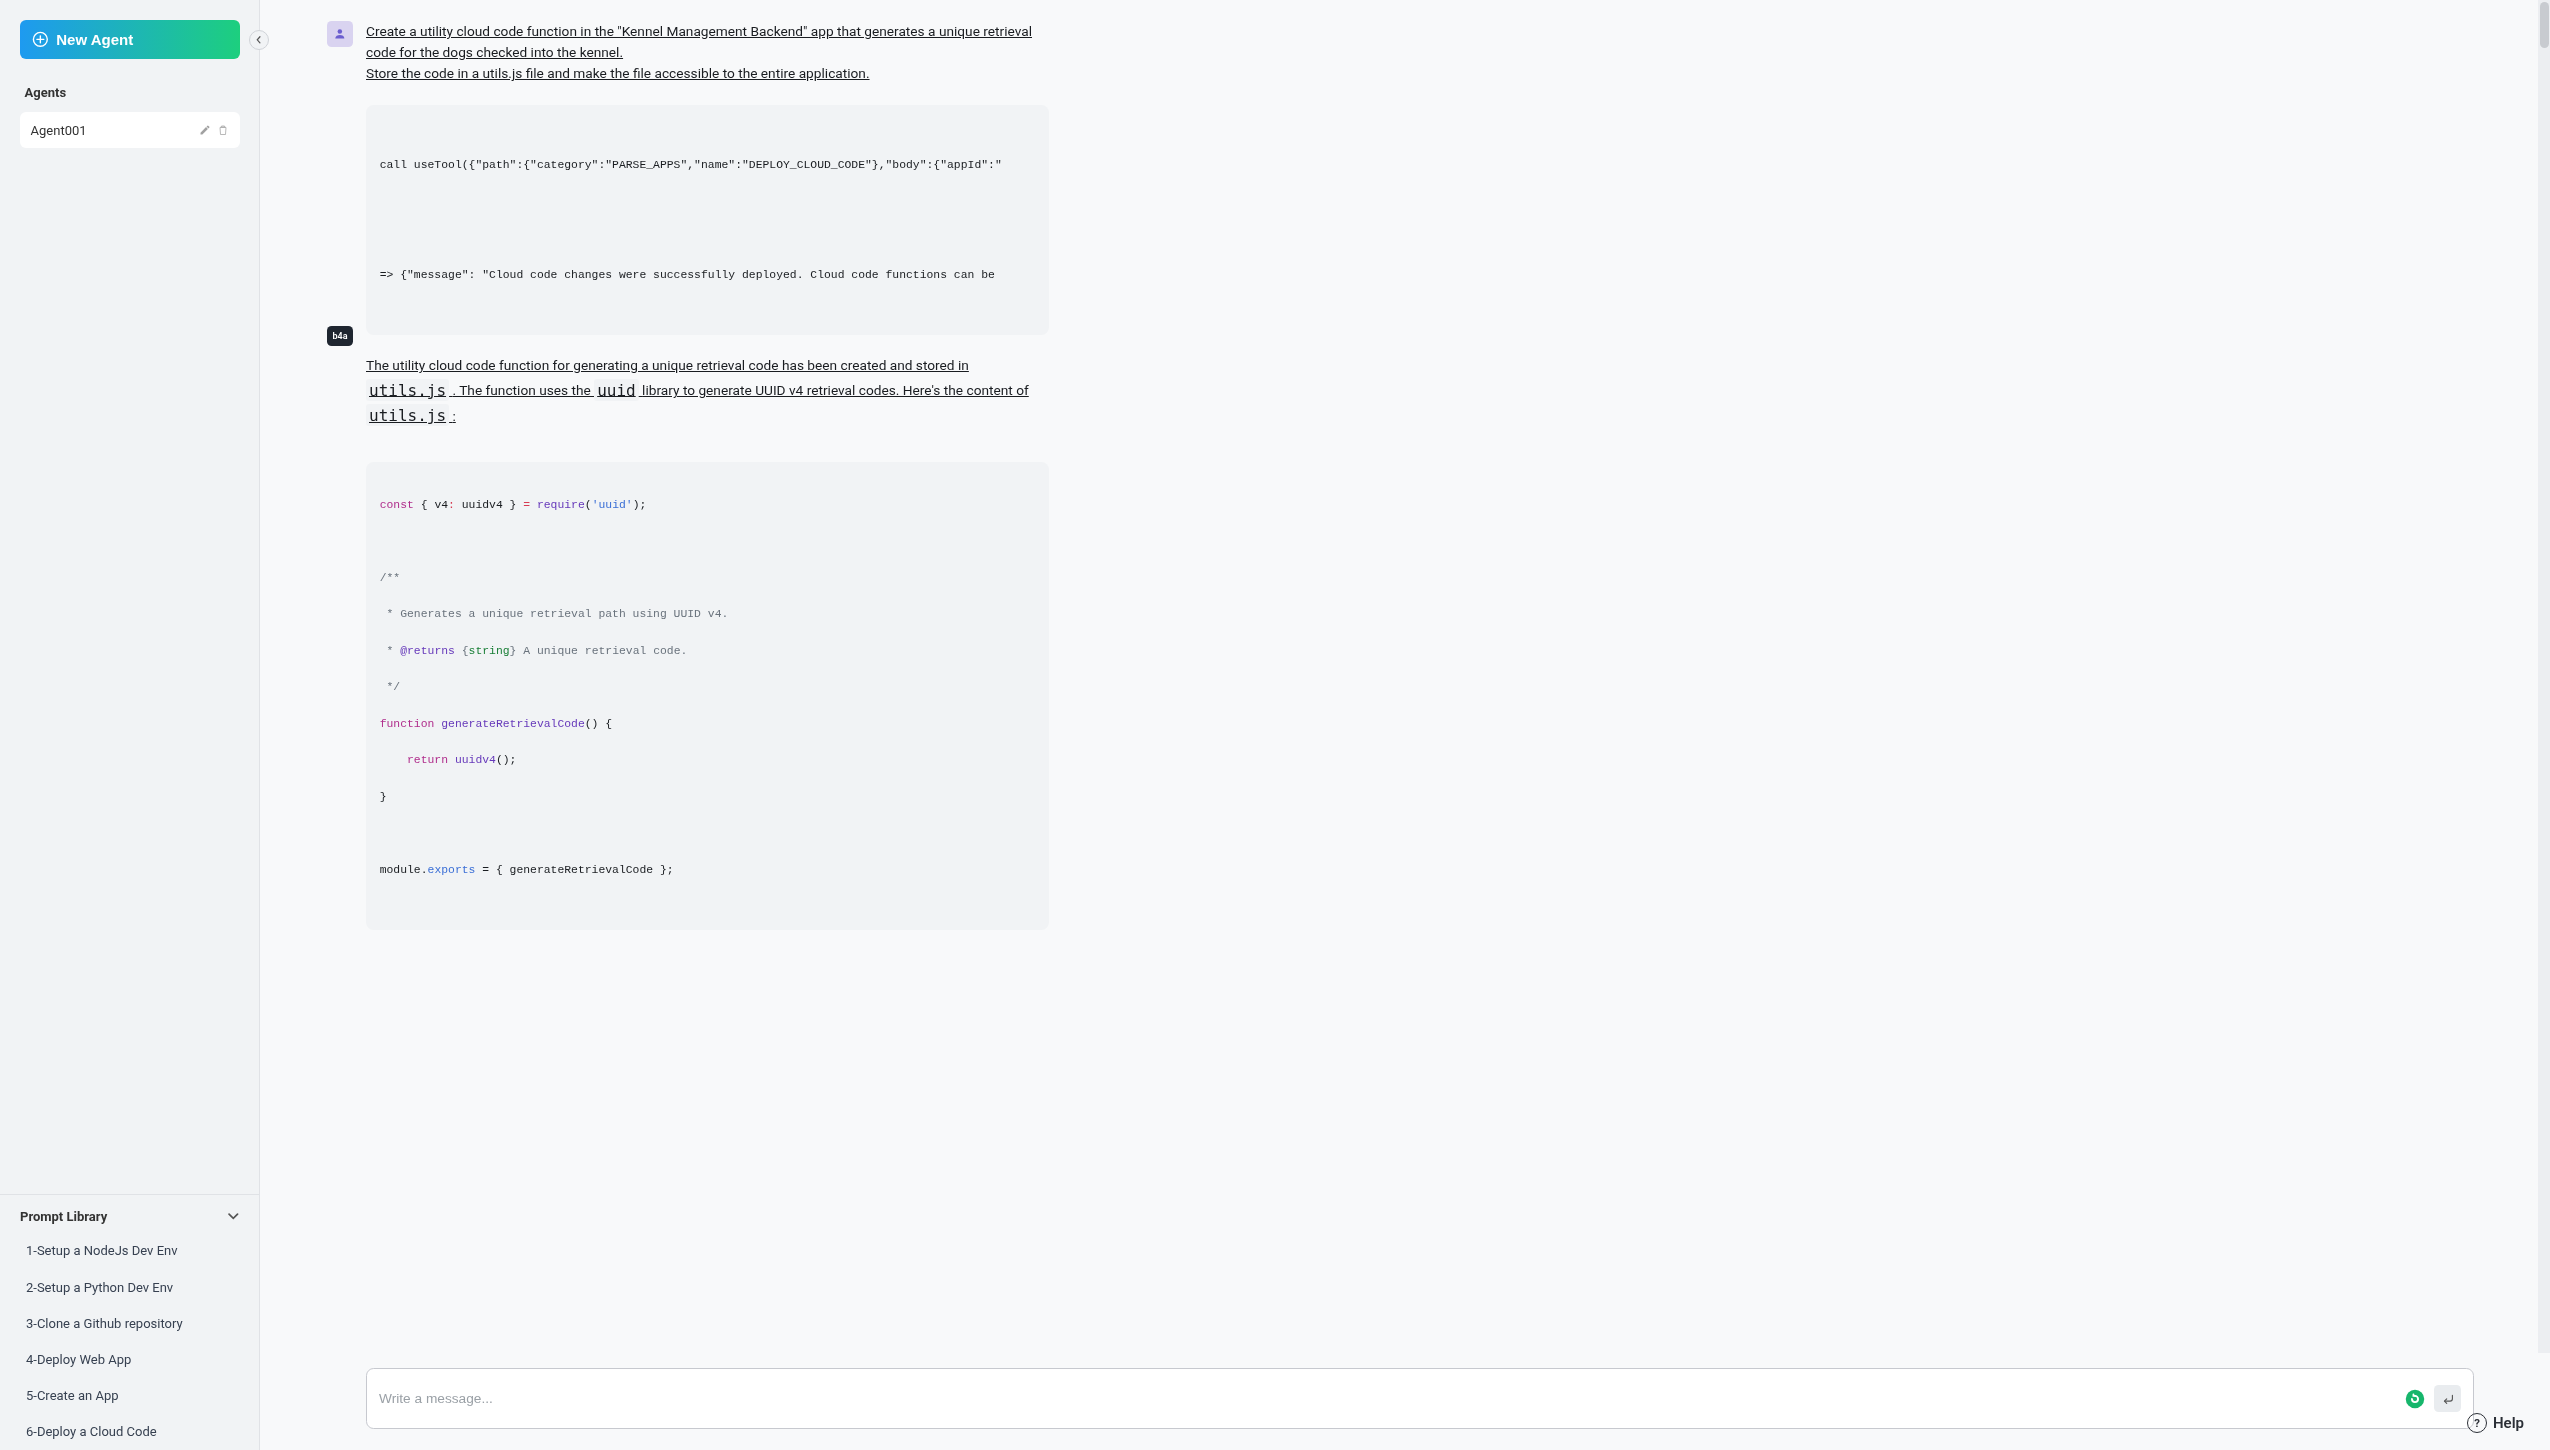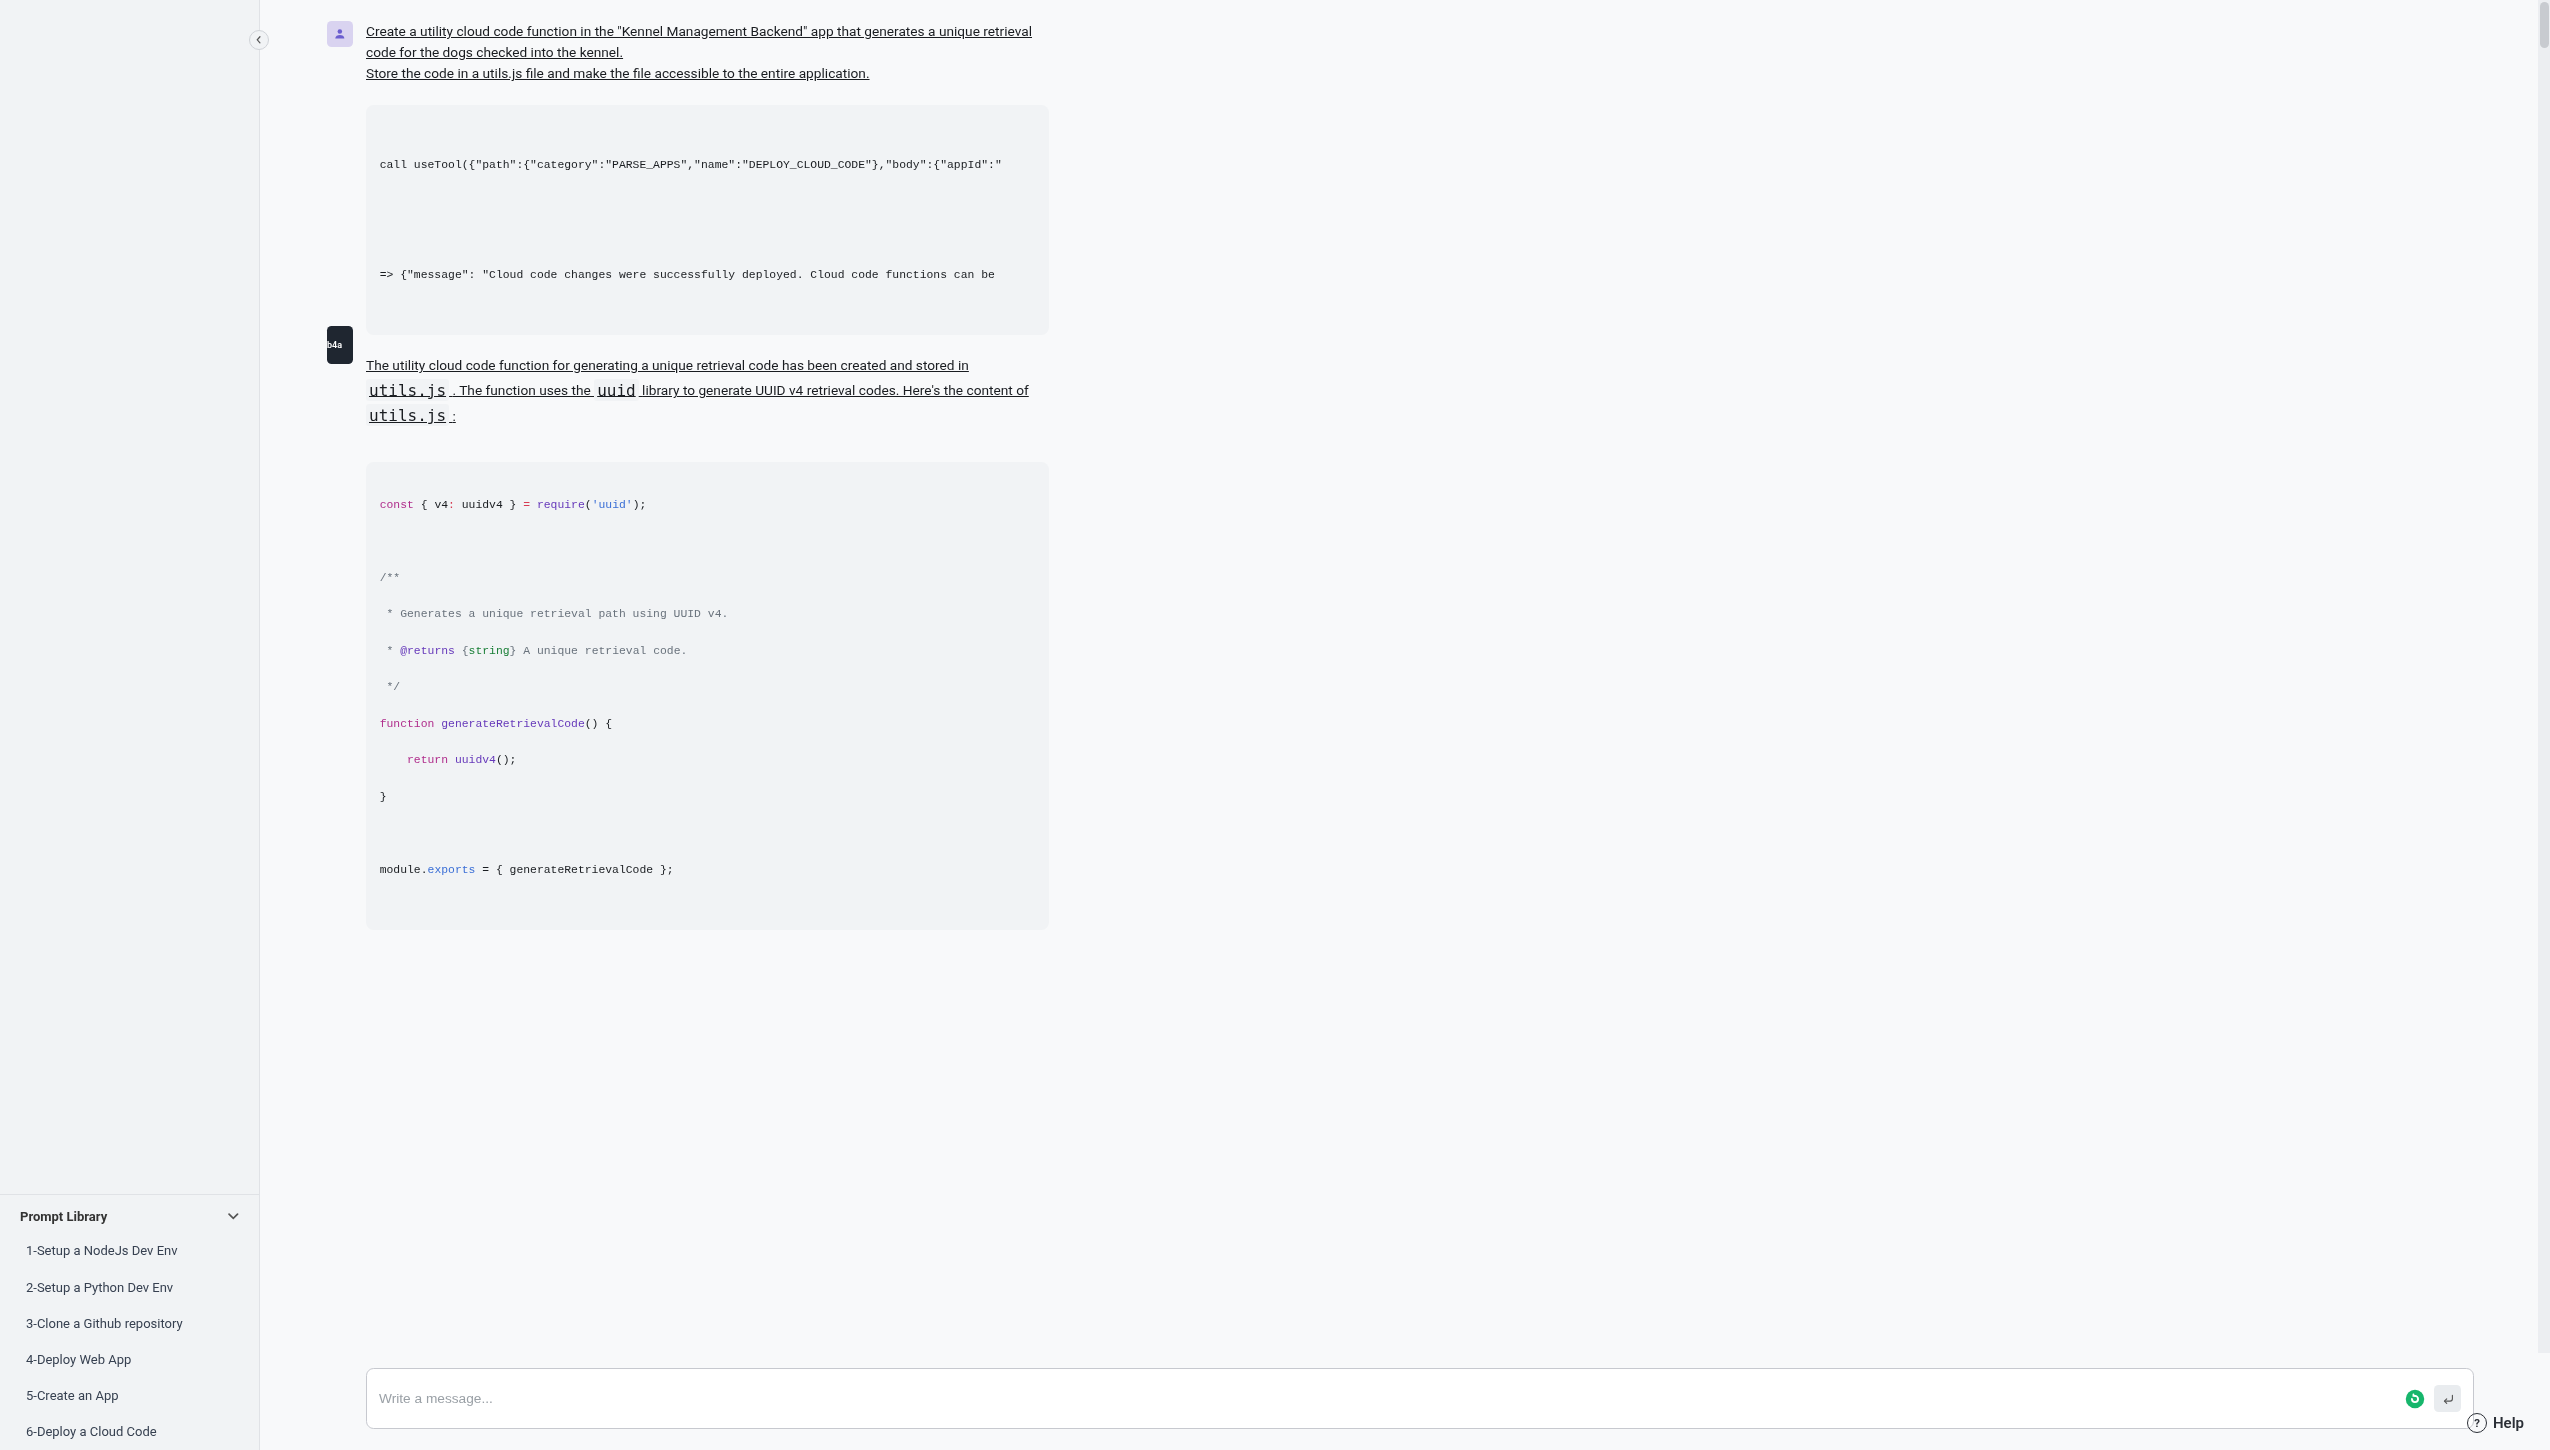--- a/index.html
+++ b/index.html
@@ -155,29 +155,29 @@
   display: flex;
   align-items: center;
   justify-content: center;
   color: #5a4fbf;
   font-size: 13.7px;
 }
 .avatar-b4a {
   position: absolute;
   left: 67px;
   width: 26px;
-  height: 38px;
+  height: 20px;
   border-radius: 4.6px;
   background: #1f2630;
   color: #fff;
   font-size: 9px;
   font-weight: 600;
   display: flex;
   align-items: center;
-  justify-content: flex-start;
+  justify-content: center;
 }
 .msg-block { margin-bottom: 20px; max-width: 683px; font-size: 13.7px; line-height: 1.55; color: #1a1d21; text-decoration: underline;}
 .user-msg { margin-top: 6px; }
 .code-block {
   background: #f1f3f5;
   border-radius: 7.6px;
   padding: 15px 0;
   font-family: "SFMono-Regular", Consolas, "Liberation Mono", Menlo, monospace;
   font-size: 11.4px;
   line-height: 1.6;
@@ -265,20 +265,47 @@
 svg { display: block; }
 </style>
 </head>
 <body>
 
 <aside class="sidebar">
   <div class="collapse-btn">
     <svg width="7.6" height="7.6" viewBox="0 0 10 10">
         <path d="M6.5 1 3 5l3.5 4" stroke="#555" stroke-width="1.6" fill="none" stroke-linecap="round"></path>
       </svg>
+  </div>
+  <div class="sidebar-top">
+    <button class="new-agent-btn">
+      <svg class="plus-icon" viewBox="0 0 24 24" width="16.7" height="16.7">
+          <circle cx="12" cy="12" r="10" stroke="#fff" stroke-width="2" fill="none"></circle>
+          <path d="M12 7v10M7 12h10" stroke="#fff" stroke-width="2" stroke-linecap="round"></path>
+        </svg>
+      <span>New Agent</span>
+    </button>
+
+    <div class="agents-heading">Agents</div>
+
+    <div class="agent-item">
+      <span>Agent001</span>
+      <span class="agent-actions">
+        <span>
+          <svg width="12" height="12" viewBox="0 0 24 24">
+              <path d="M3 17.25V21h3.75L17.81 9.94l-3.75-3.75L3 17.25zM20.71 7.04a1 1 0 0 0 0-1.41l-2.34-2.34a1 1 0 0 0-1.41 0l-1.83 1.83 3.75 3.75 1.83-1.83z" fill="#555"></path>
+            </svg>
+        </span>
+        <span>
+          <svg width="12" height="12" viewBox="0 0 24 24">
+              <path d="M6 7h12l-1 14H7L6 7zm3-3h6l1 2H8l1-2z" stroke="#555" stroke-width="1.5" fill="none"></path>
+            </svg>
+        </span>
+      </span>
+    </div>
   </div>
 
   <div style="flex:1"></div>
 
   <div class="prompt-library">
     <div class="prompt-header">
       <span>Prompt Library</span>
       <svg width="10.6" height="10.6" viewBox="0 0 10 10">
           <path d="M1 3l4 4 4-4" stroke="#555" stroke-width="1.6" fill="none" stroke-linecap="round"></path>
         </svg>

